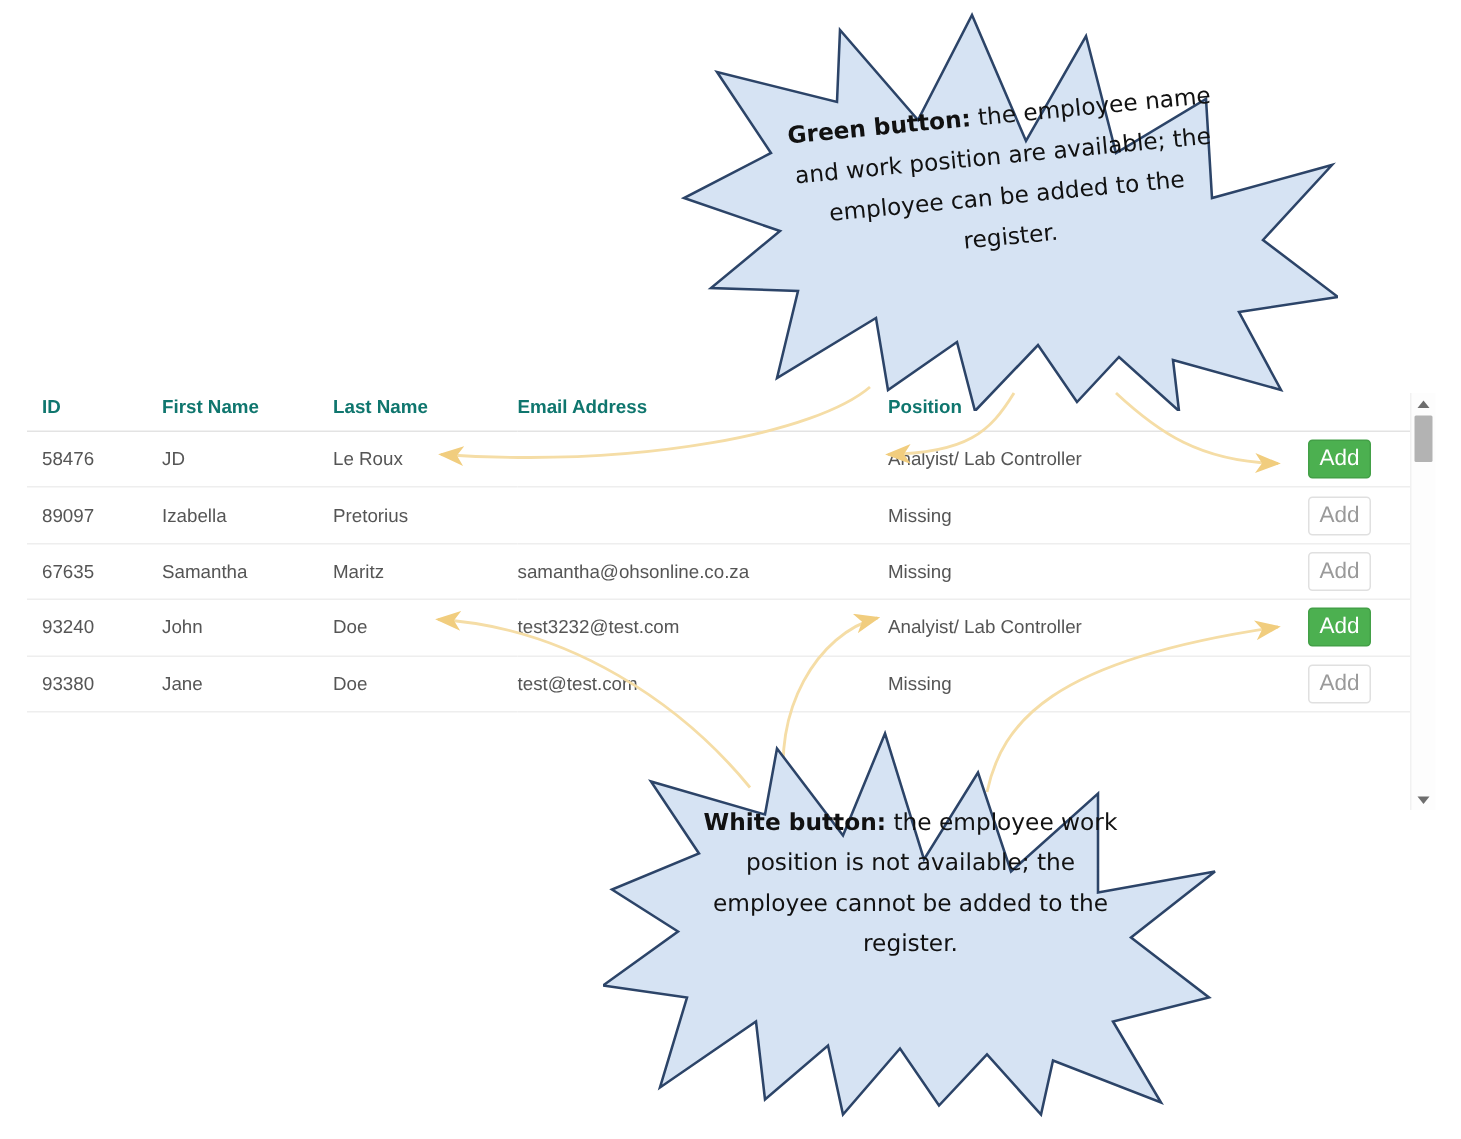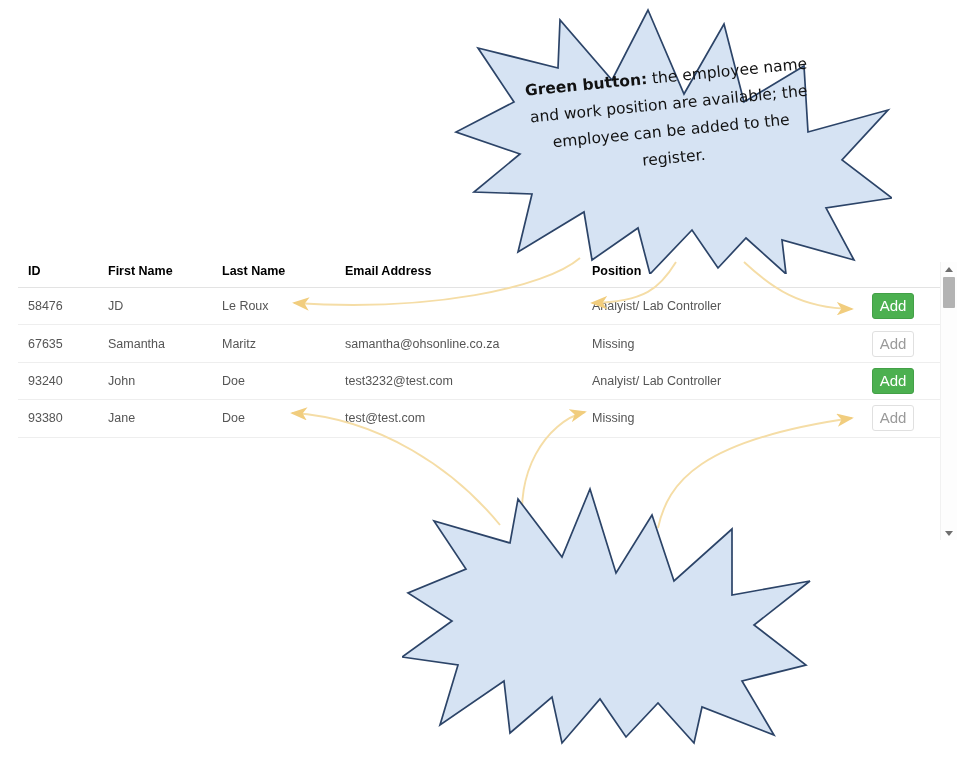--- a/index.html
+++ b/index.html
@@ -26,21 +26,21 @@
   table#employee-table {
     border-collapse: collapse;
     width: 918px;
     table-layout: fixed;
     font-size: 12.5px;
     color: #555555;
   }
   table#employee-table th {
     text-align: left;
     font-weight: bold;
-    color: #000000;
+    color: #0f766e;
     font-size: 12.5px;
     padding: 2px 0 9px 0;
     border-bottom: 1px solid #e3e3e3;
     vertical-align: bottom;
   }
   table#employee-table td {
     padding: 0;
     height: 36.4px;
     border-bottom: 1px solid #eeeeee;
     vertical-align: middle;
@@ -181,20 +181,28 @@
     <tbody id="table-body">
         <tr>
           <td class="cell-id col-id">58476</td>
           <td class="cell-first col-first">JD</td>
           <td class="cell-last col-last">Le Roux</td>
           <td class="cell-email col-email"></td>
           <td class="cell-pos col-pos">Analyist/ Lab Controller</td>
           <td class="col-act"><div class="add-btn enabled">Add</div></td>
         </tr>
         <tr>
+          <td class="cell-id col-id">89097</td>
+          <td class="cell-first col-first">Izabella</td>
+          <td class="cell-last col-last">Pretorius</td>
+          <td class="cell-email col-email"></td>
+          <td class="cell-pos col-pos">Missing</td>
+          <td class="col-act"><div class="add-btn disabled">Add</div></td>
+        </tr>
+        <tr>
           <td class="cell-id col-id">67635</td>
           <td class="cell-first col-first">Samantha</td>
           <td class="cell-last col-last">Maritz</td>
           <td class="cell-email col-email">samantha@ohsonline.co.za</td>
           <td class="cell-pos col-pos">Missing</td>
           <td class="col-act"><div class="add-btn disabled">Add</div></td>
         </tr>
         <tr>
           <td class="cell-id col-id">93240</td>
           <td class="cell-first col-first">John</td>
@@ -251,13 +259,16 @@
   </svg>
   <div class="callout-text">
     <b>Green button:</b><span> the employee name and work position are available; the employee can be added to the register.</span>
   </div>
 </div>
 
 <div class="callout" id="callout-white">
   <svg width="410" height="262" viewBox="0 0 410 262">
     <polygon points="188,4 214,88 250,30 272,96 330,44 330,110 408,96 352,140 404,180 340,196 372,250 300,222 292,258 256,218 224,252 198,214 160,258 150,212 108,248 102,196 38,240 56,180 0,172 50,136 6,108 64,84 32,36 108,58 116,14 160,72" fill="#d6e3f3" stroke="#2c4468" stroke-width="1.7" stroke-linejoin="miter"></polygon>
   </svg>
+  <div class="callout-text">
+    <b>White button:</b><span> the employee work position is not available; the employee cannot be added to the register.</span>
+  </div>
 </div>
 
 </body></html>

